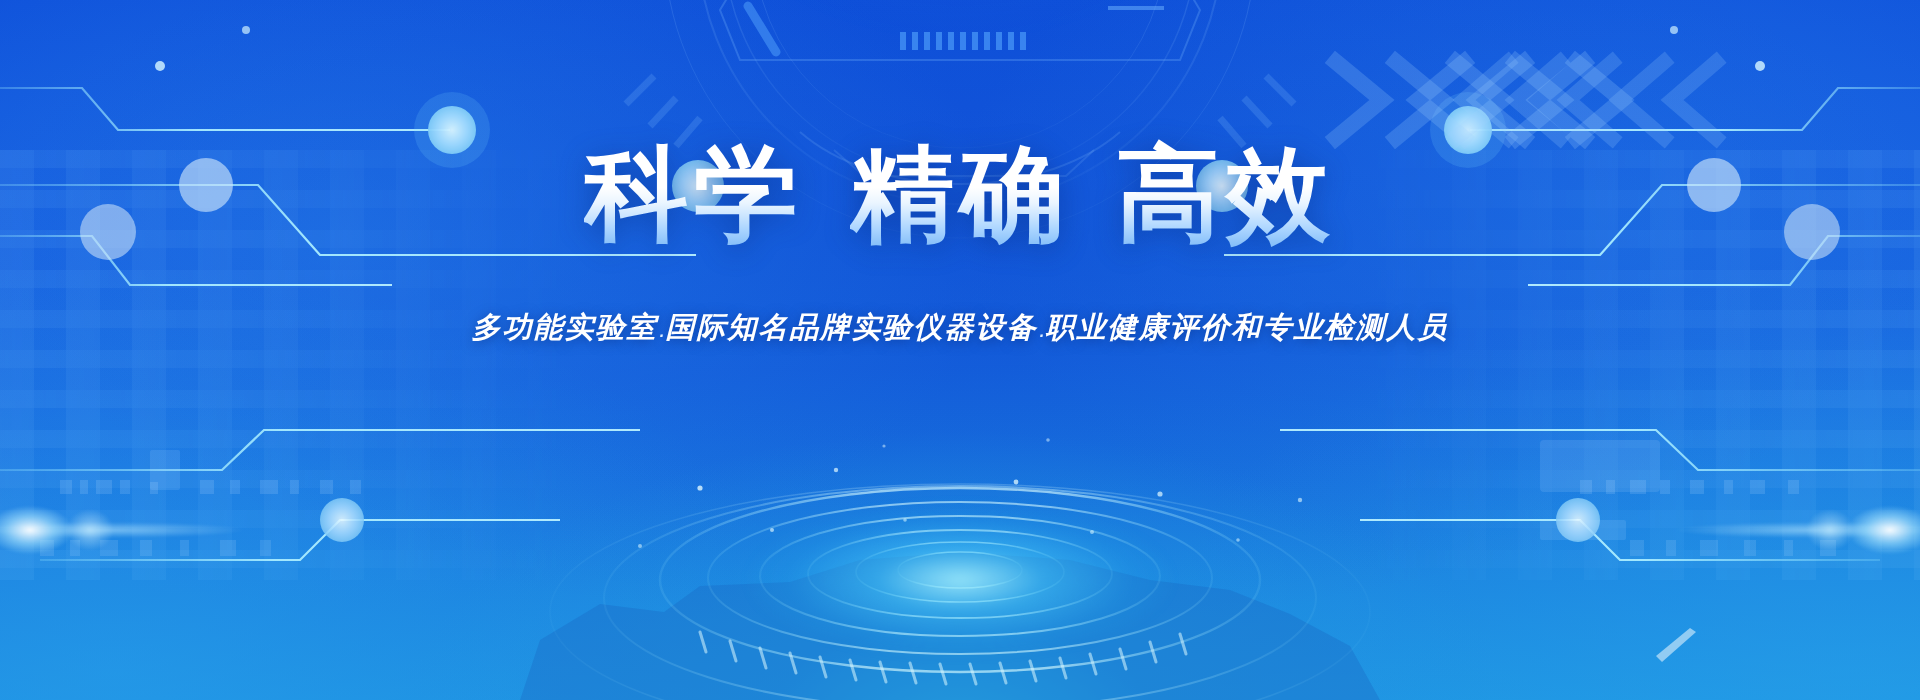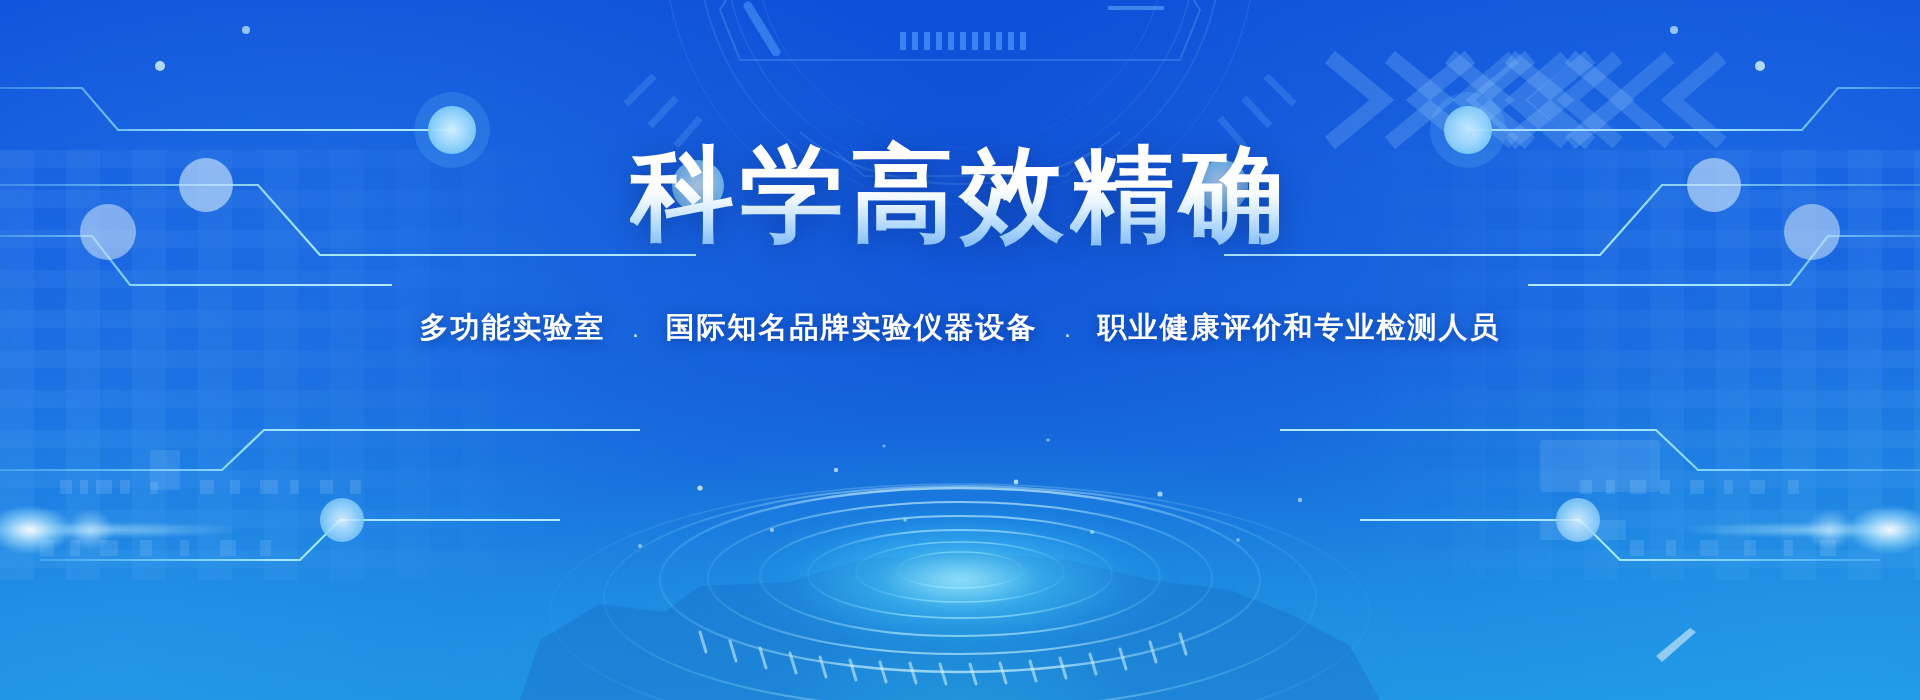--- a/index.html
+++ b/index.html
@@ -104,20 +104,21 @@
     inset: 0;
     display: flex;
     flex-direction: column;
     align-items: center;
   }
 
   .title-row {
     margin-top: 138px;
     display: flex;
     align-items: baseline;
+    gap: 46px;
     font-size: 104px;
     font-weight: 700;
     letter-spacing: 6px;
     line-height: 1.08;
     white-space: nowrap;
   }
   .title-word {
     background: linear-gradient(180deg, #ffffff 0%, #ffffff 44%, #eaf5ff 58%, #a9d4ff 82%, #7cb9f7 100%);
     -webkit-background-clip: text;
     background-clip: text;
@@ -146,22 +147,22 @@
     color: #ffffff;
     font-weight: 500;
     white-space: nowrap;
     text-shadow: 0 2px 10px rgba(8,45,130,0.55);
   }
 
   .features-row {
     margin-top: 58px;
     display: flex;
     align-items: flex-end;
-    gap: 26px;
     white-space: nowrap;
+    font-style: italic;
   }
   .feature-item {
     font-size: 29px;
     font-weight: 700;
     letter-spacing: 2px;
     color: #ffffff;
     text-shadow: 0 2px 12px rgba(8,45,130,0.6);
   }
   .feature-dot {
     font-size: 24px;
@@ -435,22 +436,22 @@
   </svg>
 
   <div class="radar-core"></div>
   <div class="flare-left"></div>
   <div class="flare-right"></div>
 
   <div class="content">
 
     <div class="title-row">
       <span class="title-word">科学</span>
+      <span class="title-word">精确</span>
       <span class="title-word">高效</span>
-      <span class="title-word">精确</span>
     </div>
 
 
     <div class="features-row">
       <span class="feature-item">多功能实验室</span>
       <span class="feature-dot">·</span>
       <span class="feature-item">国际知名品牌实验仪器设备</span>
       <span class="feature-dot">·</span>
       <span class="feature-item">职业健康评价和专业检测人员</span>
     </div>

